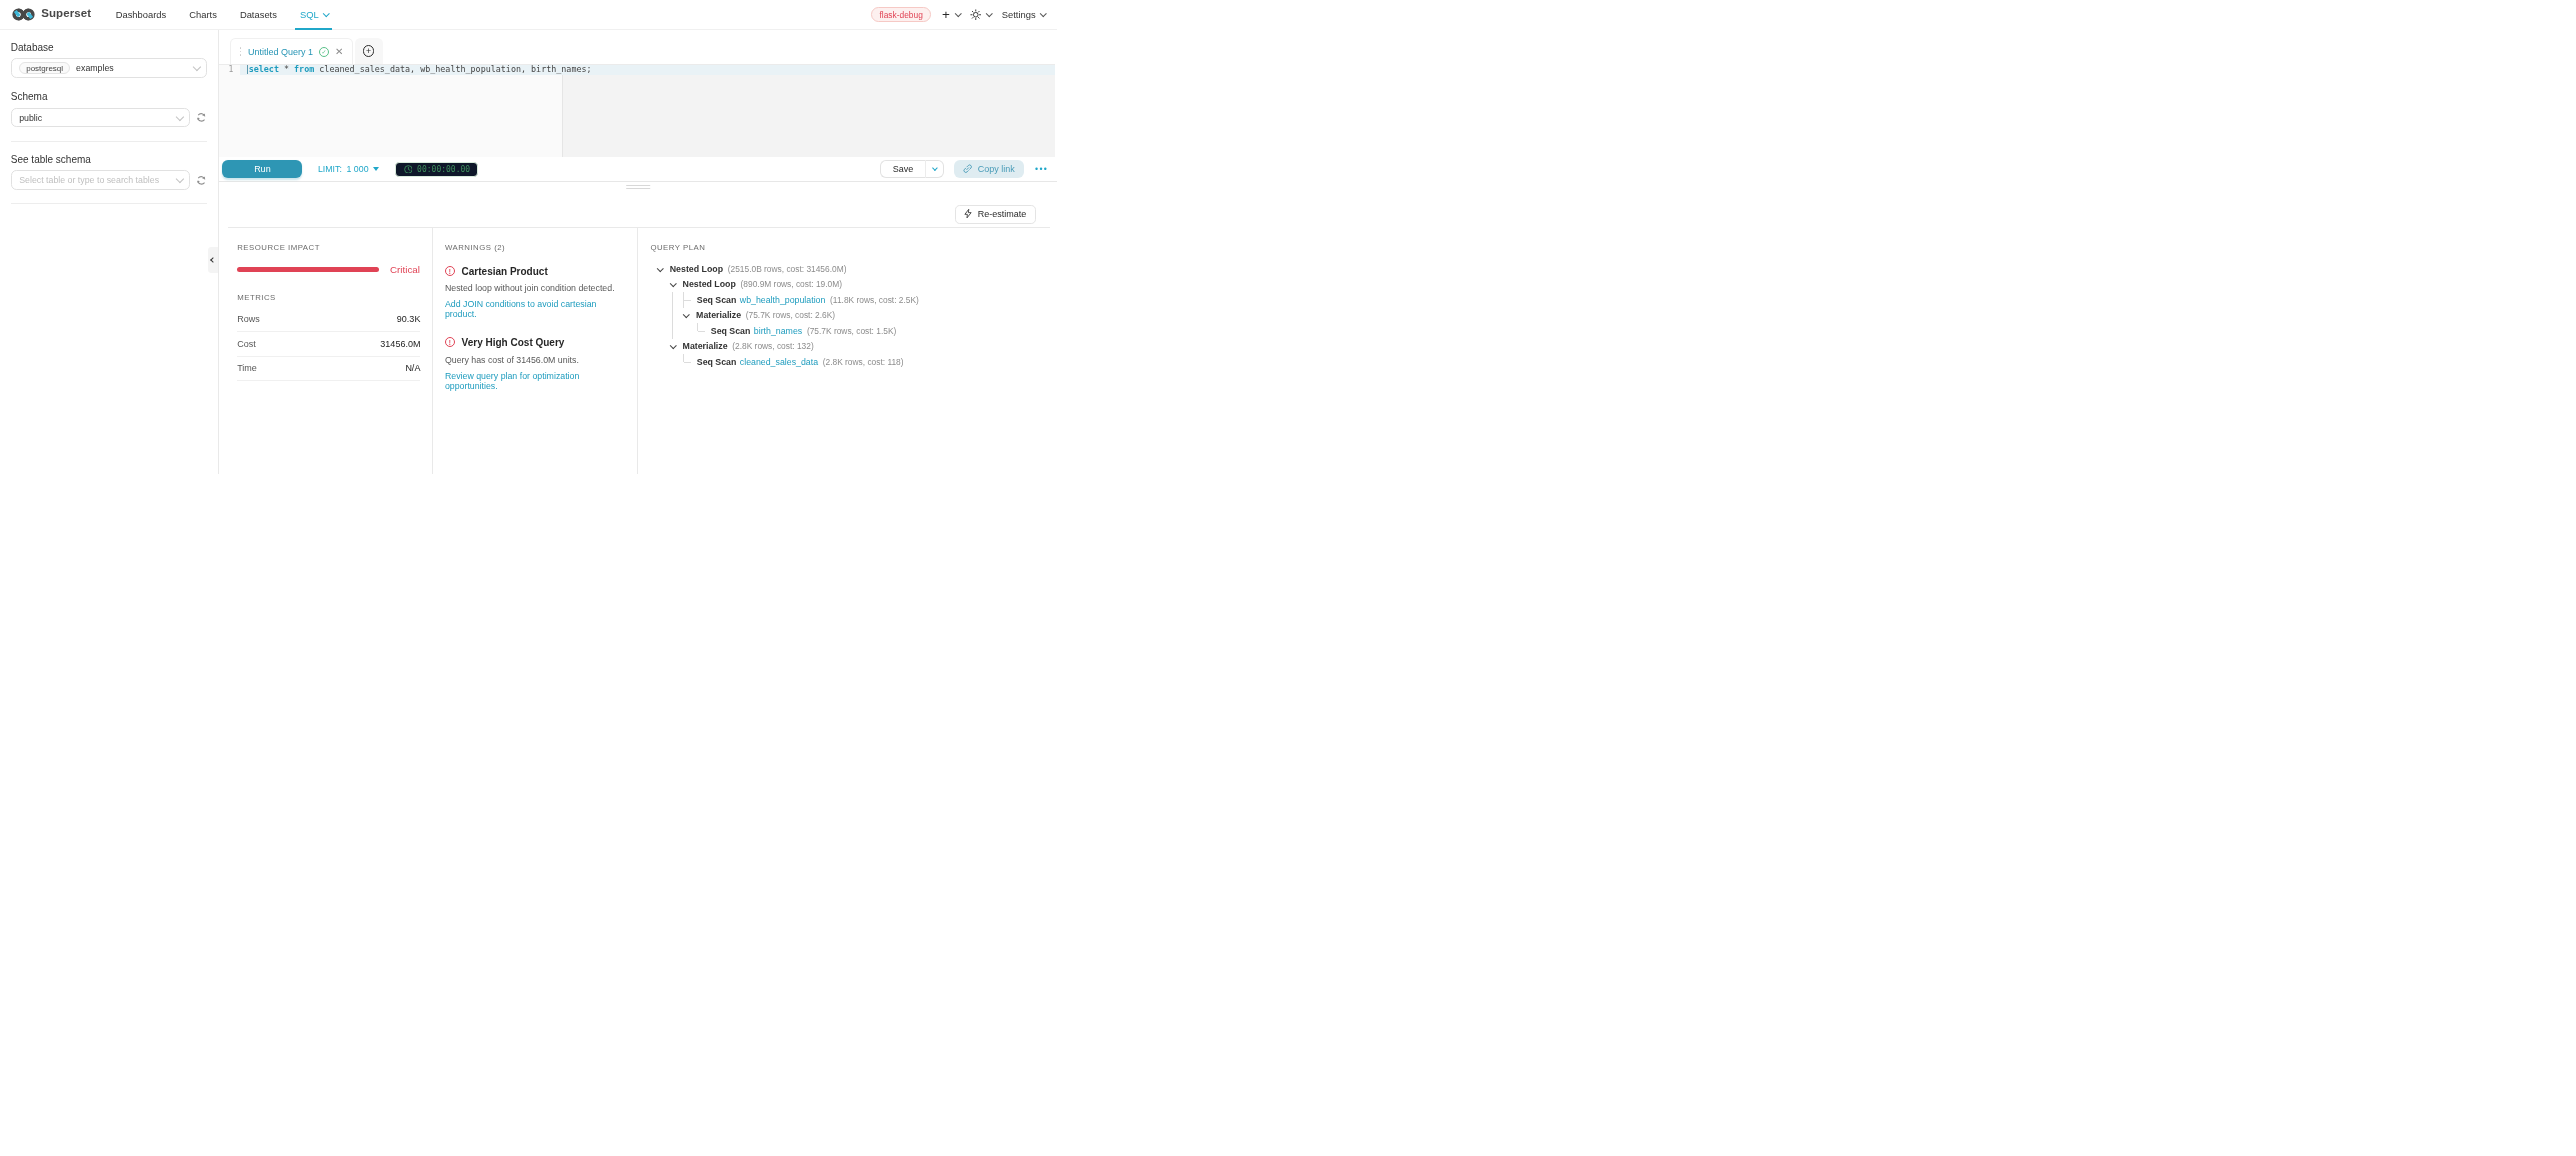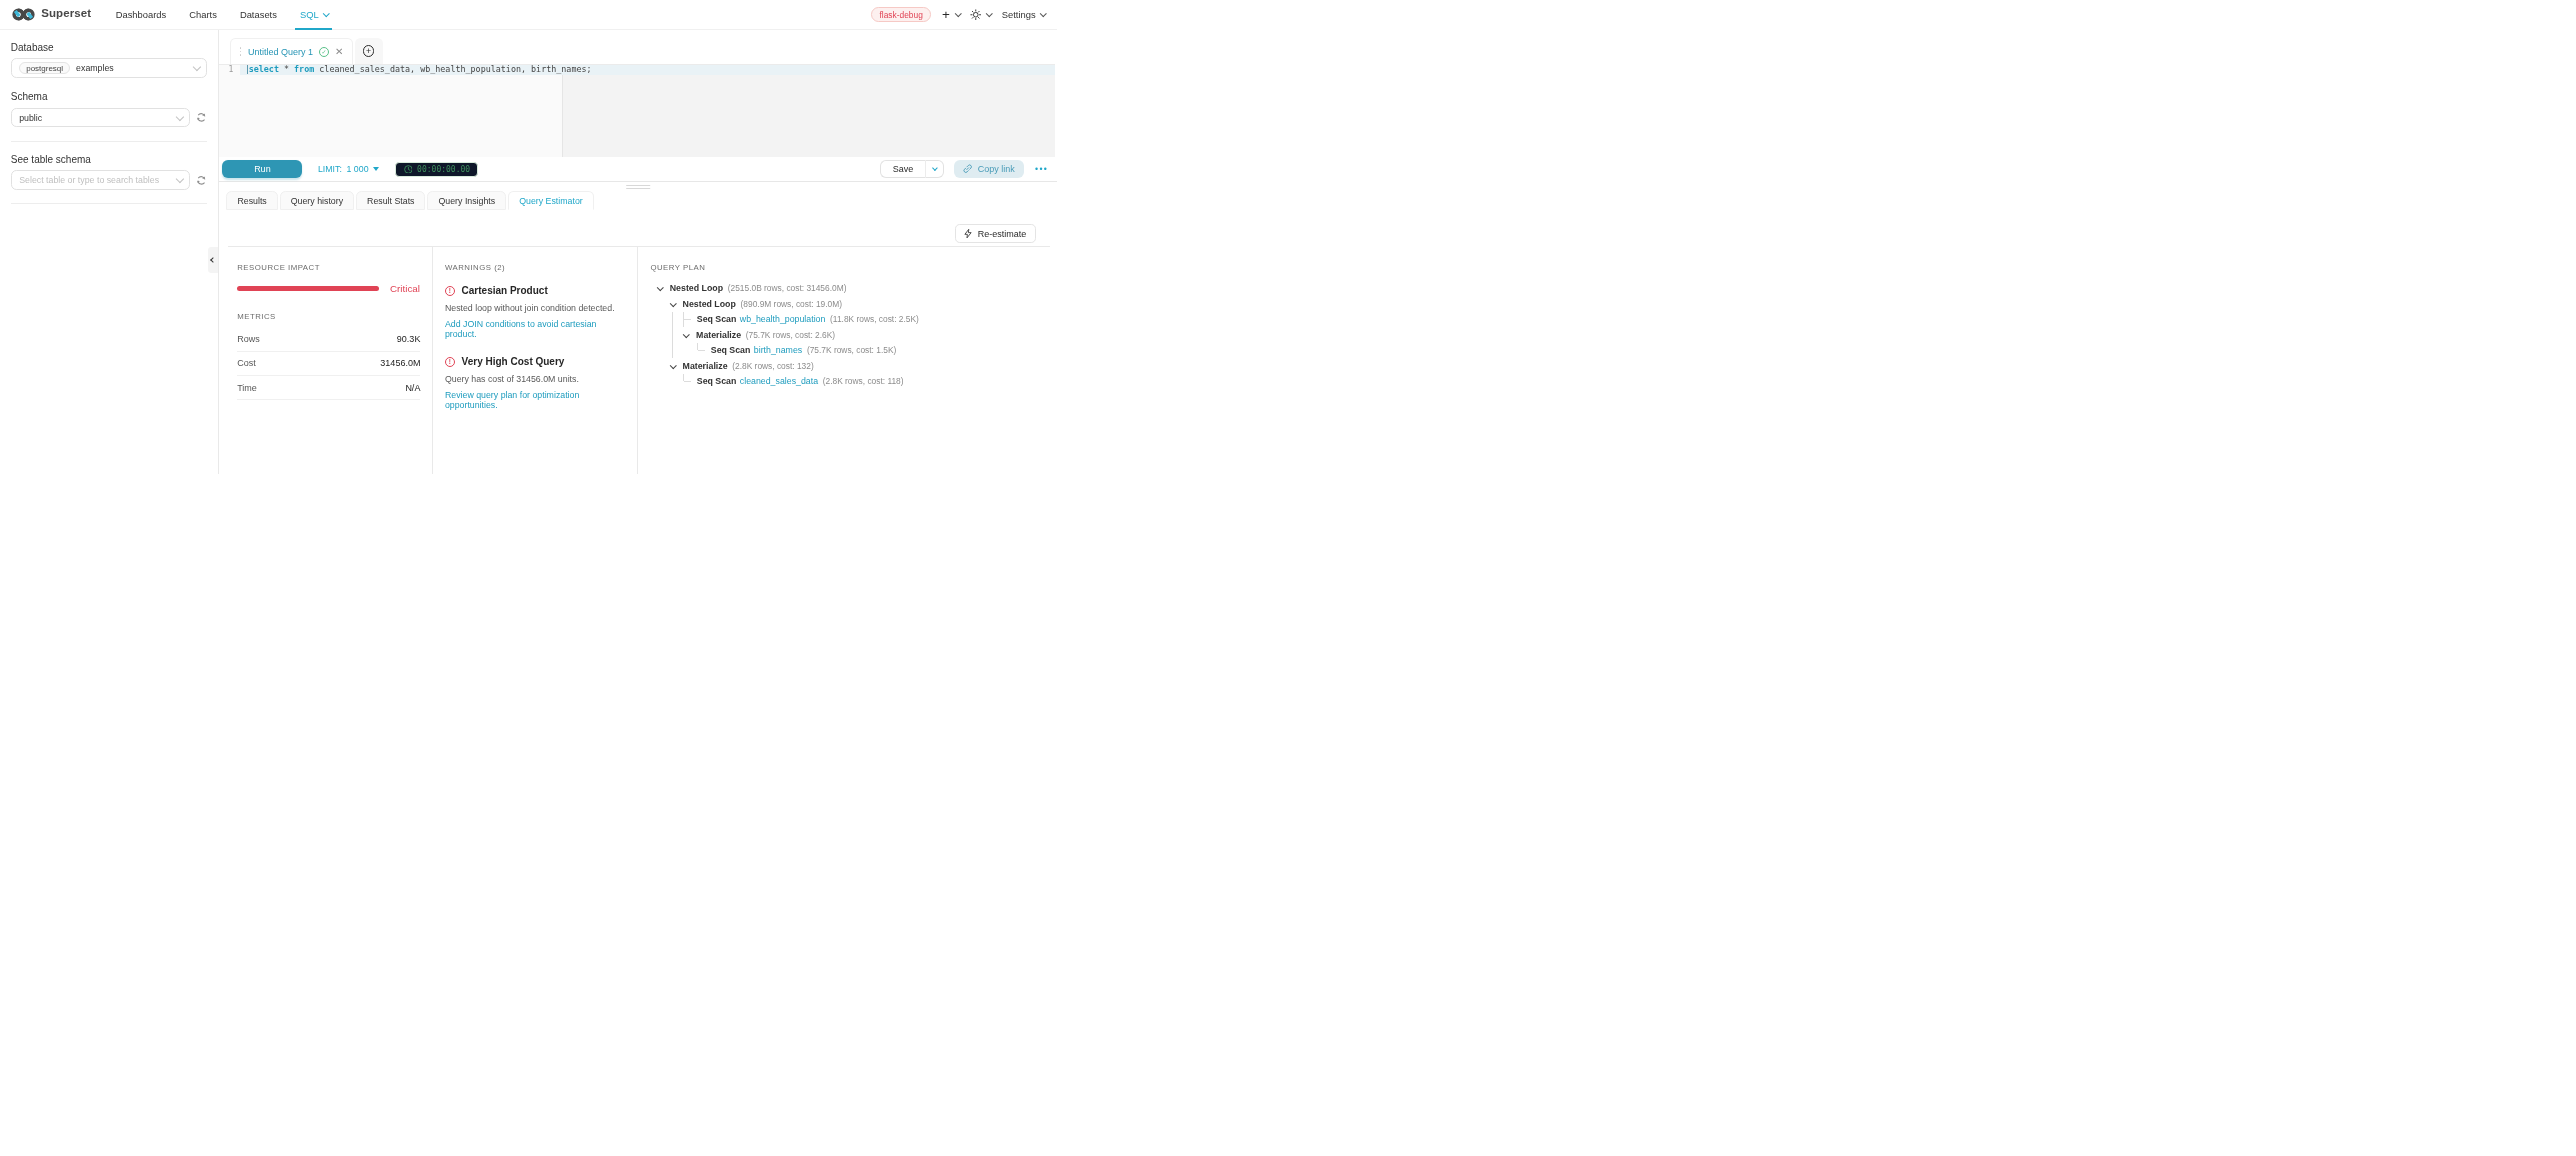--- a/index.html
+++ b/index.html
@@ -297,37 +297,20 @@
         <span class="more-dots">•••</span>
       </div>
 
       <div class="drag-row">
         <span class="drag-handle">
             <i></i>
             <i></i>
           </span>
       </div>
 
-      <div class="south-tabs">
-        <div class="stab">
-            <span>Results</span>
-          </div>
-        <div class="stab">
-            <span>Query history</span>
-          </div>
-        <div class="stab">
-            <span>Result Stats</span>
-          </div>
-        <div class="stab">
-            <span>Query Insights</span>
-          </div>
-        <div class="stab active">
-            <span>Query Estimator</span>
-          </div>
-      </div>
 
       <div class="south-body">
         <button class="reestimate">
           <svg width="8" height="9.4" viewBox="0 0 12 15">
             <path d="M7.2 0.5 L1 8.5 L5 8.5 L4.4 14.2 L11 5.8 L6.6 5.8 Z" fill="none" stroke="#2a2a2a" stroke-width="1.3" stroke-linejoin="round"></path>
           </svg>
           <span>Re-estimate</span>
         </button>
 
         <div class="columns">

